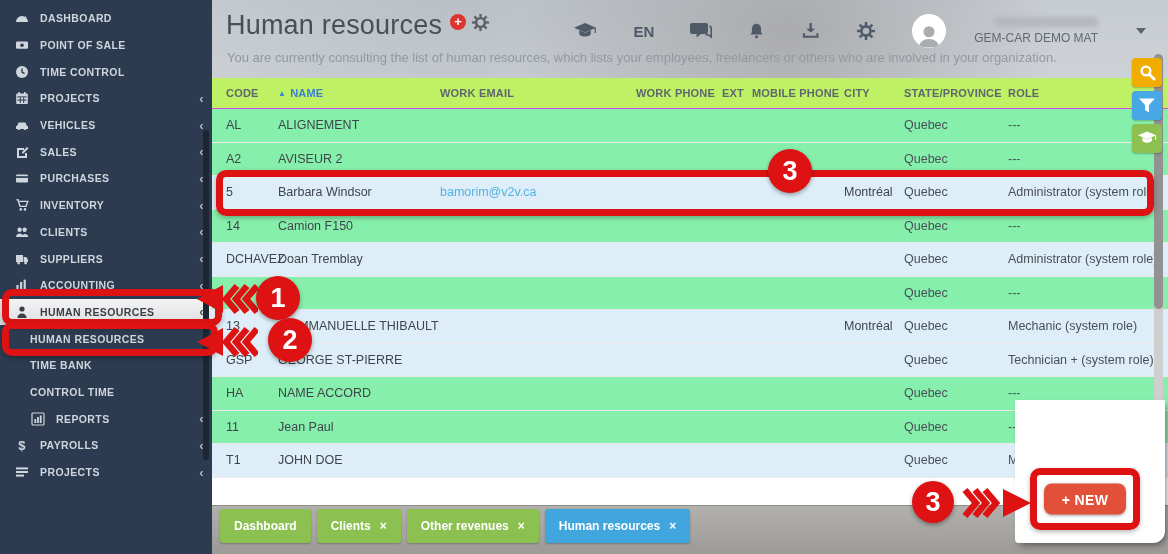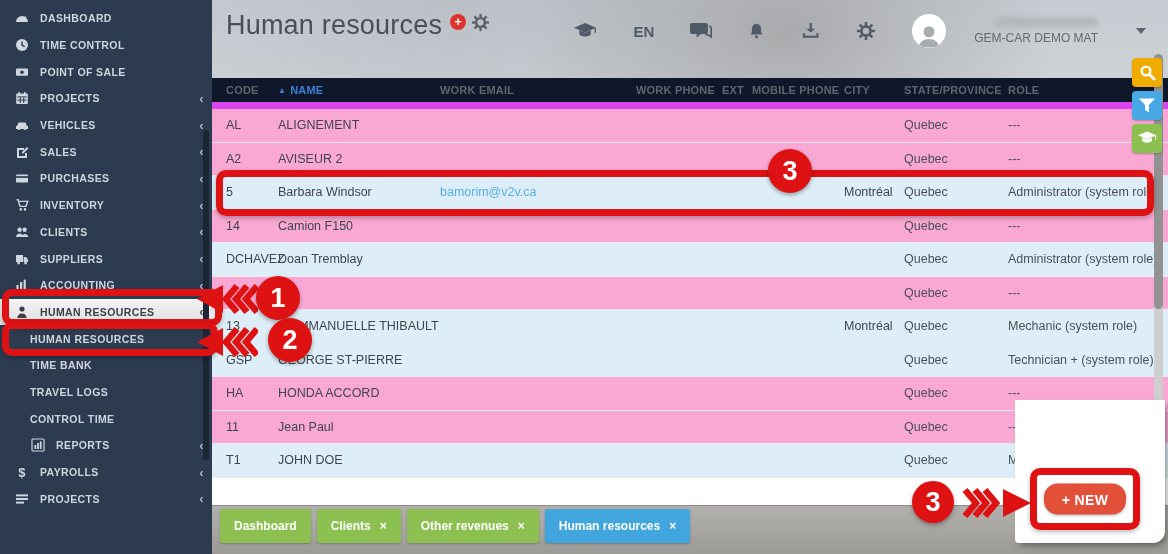--- a/index.html
+++ b/index.html
@@ -36,25 +36,25 @@
   .tb-ico svg{fill:currentColor;}
   .lang{font-size:15px;font-weight:bold;cursor:pointer;}
   .avatar{width:34px;height:34px;border-radius:50%;background:#fff;display:flex;align-items:flex-end;justify-content:center;overflow:hidden;cursor:pointer;}
   .acct{display:flex;flex-direction:column;align-items:flex-end;margin-left:-8px;}
   .acct-redacted{width:104px;height:10px;border-radius:3px;background:#b4b8bc;filter:blur(2px);margin-bottom:4px;}
   .acct-name{font-size:12px;color:#63696e;}
   .tb-caret{width:0;height:0;border-left:5px solid transparent;border-right:5px solid transparent;border-top:6px solid #5a6470;margin-left:2px;cursor:pointer;}
   
   .panel{position:absolute;left:0;top:78px;right:0;height:427px;background:#fff;}
   .tgrid{display:grid;grid-template-columns:52px 162px 196px 86px 30px 92px 60px 104px 1fr;padding-left:14px;align-items:center;box-sizing:border-box;}
-  .thead{height:31px;background:#0f172a;border-bottom:7px solid #d946ef;font-size:11px;font-weight:bold;color:#5f666d;letter-spacing:.2px;}
+  .thead{height:31px;background:#bef264;border-bottom:1px solid #d946ef;font-size:11px;font-weight:bold;color:#5f666d;letter-spacing:.2px;}
   .thead .hsort{color:#3d7fd4;display:flex;align-items:center;gap:4px;cursor:pointer;}
   .thead span{cursor:pointer;}
   .sort-arrow{font-size:8px;color:#3d7fd4;}
-  .trow{height:33.5px;border-bottom:1px solid #eaeaea;font-size:12.5px;color:#3f454b;cursor:pointer;background:#f9a8d4;}
+  .trow{height:33.5px;border-bottom:1px solid #eaeaea;font-size:12.5px;color:#3f454b;cursor:pointer;background:#86efac;}
   .trow.hl{background:#ddeef8;}
   .trow .link{color:#55b1e4;cursor:pointer;}
   .trow .role,.trow .state{color:#4a5056;}
   
   .vscroll{position:absolute;right:5px;top:48px;width:9px;height:442px;background:#cfcfcf;border-radius:5px;z-index:3;}
   .vthumb{position:absolute;left:0;top:6px;width:9px;height:255px;background:#929292;border-radius:5px;cursor:pointer;}
   .fab{position:absolute;right:6px;width:30px;height:29px;border-radius:4px;display:flex;align-items:center;justify-content:center;cursor:pointer;z-index:6;box-shadow:0 1px 2px rgba(0,0,0,.25);}
   .fab svg{fill:#fff;}
   .fab.search{top:58px;background:#f0ad00;}
   .fab.filter{top:91px;background:#47a8e5;}
@@ -66,54 +66,54 @@
   .tab.active{background:#41a6dd;}
   .tab .tclose{margin-left:9px;font-size:12px;cursor:pointer;}
   
   .new-patch{position:absolute;left:803px;top:400px;width:150px;height:143px;background:#fff;border-radius:0 0 12px 4px;box-shadow:3px 4px 7px -2px rgba(35,35,35,.6);z-index:4;}
   
   .ann{position:absolute;inset:0;z-index:15;pointer-events:none;}
   .ann-box{position:absolute;border:7px solid #de1212;border-radius:10px;box-shadow:0 2px 5px rgba(0,0,0,.28);}
   .ann-circle{position:absolute;width:44px;height:44px;border-radius:50%;background:#de1212;color:#fff;font-size:27px;font-weight:bold;display:flex;align-items:center;justify-content:center;box-shadow:0 2px 4px rgba(0,0,0,.35);}
   .ann-arrow{position:absolute;}
   .newbox{pointer-events:auto;}
-  .new-btn{position:absolute;left:50%;top:50%;transform:translate(-50%,-50%);width:82px;height:31px;border:none;border-radius:14px;background:#e2503a;color:#fff;font-family:inherit;font-size:14px;font-weight:bold;letter-spacing:.4px;cursor:pointer;box-shadow:0 1px 3px rgba(0,0,0,.3);}
+  .new-btn{position:absolute;left:50%;top:50%;transform:translate(-50%,-50%);width:82px;height:31px;border:none;border-radius:8px;background:#e2503a;color:#fff;font-family:inherit;font-size:14px;font-weight:bold;letter-spacing:.4px;cursor:pointer;box-shadow:0 1px 3px rgba(0,0,0,.3);}
 </style>
 </head>
 <body>
 
 <div class="screen">
 
   <aside class="sidebar">
     <div class="s-item">
       <span class="s-ico">
           <svg width="14" height="14" viewBox="0 0 14 14">
             <path d="M1 11a6 6 0 0 1 12 0z"></path>
             <rect x="6.4" y="4.4" width="1.3" height="6.2" transform="rotate(38 7 10.5)"></rect>
           </svg>
         </span>
       <span class="s-label">DASHBOARD</span>
     </div>
     <div class="s-item">
       <span class="s-ico">
           <svg width="14" height="14" viewBox="0 0 14 14">
+            <rect x="1" y="3.6" width="12" height="7.2" rx="1"></rect>
+            <circle cx="7" cy="7.2" r="1.8" fill="#2c3b50"></circle>
+          </svg>
+        </span>
+      <span class="s-label">POINT OF SALE</span>
+    </div>
+    <div class="s-item">
+      <span class="s-ico">
+          <svg width="14" height="14" viewBox="0 0 14 14">
             <circle cx="7" cy="7" r="6"></circle>
             <path d="M7 3.4V7l2.6 1.6" stroke="#2c3b50" stroke-width="1.4" fill="none"></path>
           </svg>
         </span>
       <span class="s-label">TIME CONTROL</span>
-    </div>
-    <div class="s-item">
-      <span class="s-ico">
-          <svg width="14" height="14" viewBox="0 0 14 14">
-            <rect x="1" y="3.6" width="12" height="7.2" rx="1"></rect>
-            <circle cx="7" cy="7.2" r="1.8" fill="#2c3b50"></circle>
-          </svg>
-        </span>
-      <span class="s-label">POINT OF SALE</span>
     </div>
     <div class="s-item">
       <span class="s-ico">
           <svg width="14" height="14" viewBox="0 0 14 14">
             <rect x="1.2" y="2.6" width="11.6" height="10.4" rx="1"></rect>
             <rect x="3.4" y="1" width="1.6" height="3"></rect>
             <rect x="9" y="1" width="1.6" height="3"></rect>
             <rect x="2.4" y="5.4" width="9.2" height="1" fill="#2c3b50"></rect>
             <rect x="4.8" y="6.4" width="1" height="5.6" fill="#2c3b50"></rect>
             <rect x="8.2" y="6.4" width="1" height="5.6" fill="#2c3b50"></rect>
@@ -206,23 +206,20 @@
           </svg>
         </span>
       <span class="s-label">HUMAN RESOURCES</span>
       <span class="s-caret">‹</span>
     </div>
     <div class="s-item sub">
       <span class="s-label" style="margin-left:0">HUMAN RESOURCES</span>
     </div>
     <div class="s-item sub">
       <span class="s-label" style="margin-left:0">TIME BANK</span>
-    </div>
-    <div class="s-item sub">
-      <span class="s-label" style="margin-left:0">TRAVEL LOGS</span>
     </div>
     <div class="s-item sub">
       <span class="s-label" style="margin-left:0">CONTROL TIME</span>
     </div>
     <div class="s-item sub">
       <span class="s-ico">
           <svg width="14" height="14" viewBox="0 0 14 14">
             <rect x="1" y="1" width="12" height="12" rx="1" fill="none" stroke="currentColor" stroke-width="1.2"></rect>
             <rect x="3.4" y="7" width="1.8" height="4"></rect>
             <rect x="6.1" y="5" width="1.8" height="6"></rect>
@@ -267,20 +264,21 @@
                 <line x1="15.4" y1="10" x2="19" y2="10"></line>
                 <line x1="3.6" y1="3.6" x2="6.2" y2="6.2"></line>
                 <line x1="13.8" y1="13.8" x2="16.4" y2="16.4"></line>
                 <line x1="16.4" y1="3.6" x2="13.8" y2="6.2"></line>
                 <line x1="6.2" y1="13.8" x2="3.6" y2="16.4"></line>
               </g>
               <circle cx="10" cy="10" r="4.6" fill="none" stroke="#5a6066" stroke-width="2.6"></circle>
             </svg>
         </span>
       </div>
+      <div class="page-sub">You are currently consulting the list of human resources, which lists your employees, freelancers or others who are involved in your organization.</div>
 
       <div class="toolbar">
         <span class="tb-ico">
             <svg width="23" height="17" viewBox="0 0 23 17">
               <polygon points="11,0 22,4.7 11,9.4 0,4.7"></polygon>
               <path d="M5.2 7.2v3.6c0 1.5 2.6 2.7 5.8 2.7s5.8-1.2 5.8-2.7V7.2L11 9.8z"></path>
               <rect x="20.6" y="4.7" width="1.3" height="5.4" rx=".6"></rect>
             </svg>
           </span>
         <span class="lang">EN</span>
@@ -430,21 +428,21 @@
           <span></span>
           <span></span>
           <span></span>
           <span></span>
           <span></span>
           <span class="state">Quebec</span>
           <span class="role">Technician + (system role)</span>
       </div>
       <div class="tgrid trow">
         <span>HA</span>
-          <span>HONDA ACCORD</span>
+          <span>NAME ACCORD</span>
           <span></span>
           <span></span>
           <span></span>
           <span></span>
           <span></span>
           <span class="state">Quebec</span>
           <span class="role">---</span>
       </div>
       <div class="tgrid trow">
         <span>11</span>

